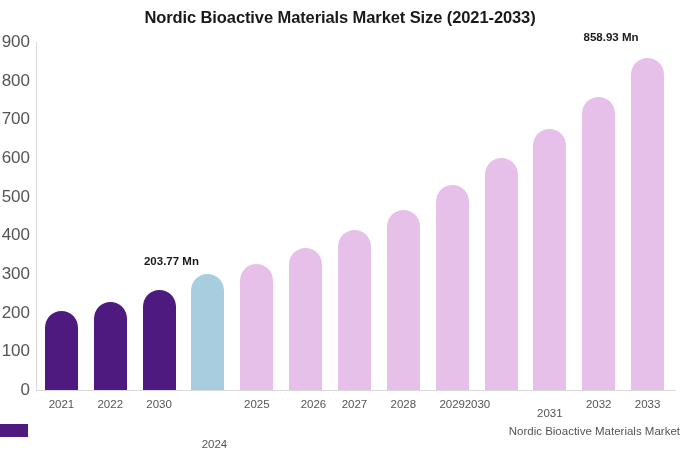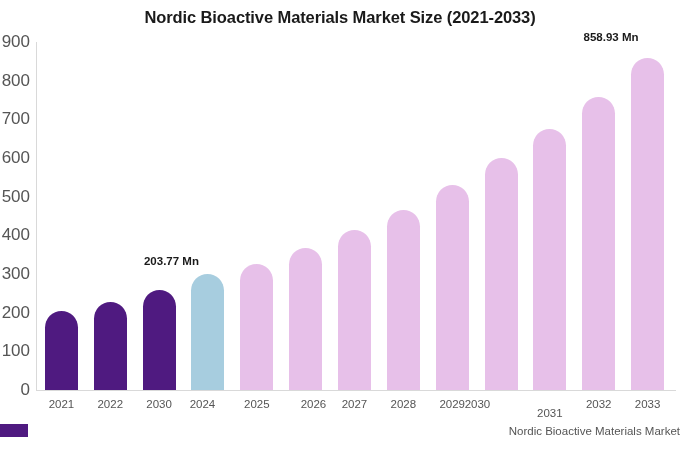--- a/index.html
+++ b/index.html
@@ -140,21 +140,21 @@
     </div>
 
   <div id="legend">
     <span id="legend-swatch" style="background: rgb(79, 26, 128);"></span>
     <span id="legend-label">Nordic Bioactive Materials Market</span>
   </div>
 
 <div class="x-tick" style="left: 37px; width: 48.8462px;">2021</div>
     <div class="x-tick" style="left: 85.8462px; width: 48.8462px;">2022</div>
     <div class="x-tick" style="left: 134.692px; width: 48.8462px;">2030</div>
-    <div class="x-tick" style="left: 178px; width: 48.8462px;">2024</div>
+    <div class="x-tick" style="left: 190px; width: 48.8462px; margin-top: 40px;">2024</div>
     <div class="x-tick" style="left: 232.385px; width: 48.8462px;">2025</div>
     <div class="x-tick" style="left: 289px; width: 48.8462px;">2026</div>
     <div class="x-tick" style="left: 330.077px; width: 48.8462px;">2027</div>
     <div class="x-tick" style="left: 378.923px; width: 48.8462px;">2028</div>
     <div class="x-tick" style="left: 427.769px; width: 48.8462px;">2029</div>
     <div class="x-tick" style="left: 453px; width: 48.8462px;">2030</div>
     <div class="x-tick" style="left: 525.462px; width: 48.8462px; margin-top: 9px;">2031</div>
     <div class="x-tick" style="left: 574.308px; width: 48.8462px;">2032</div>
     <div class="x-tick" style="left: 623.154px; width: 48.8462px;">2033</div>
     <div class="value-label" style="top: 255.333px; left: 143.962px;">203.77 Mn</div>

